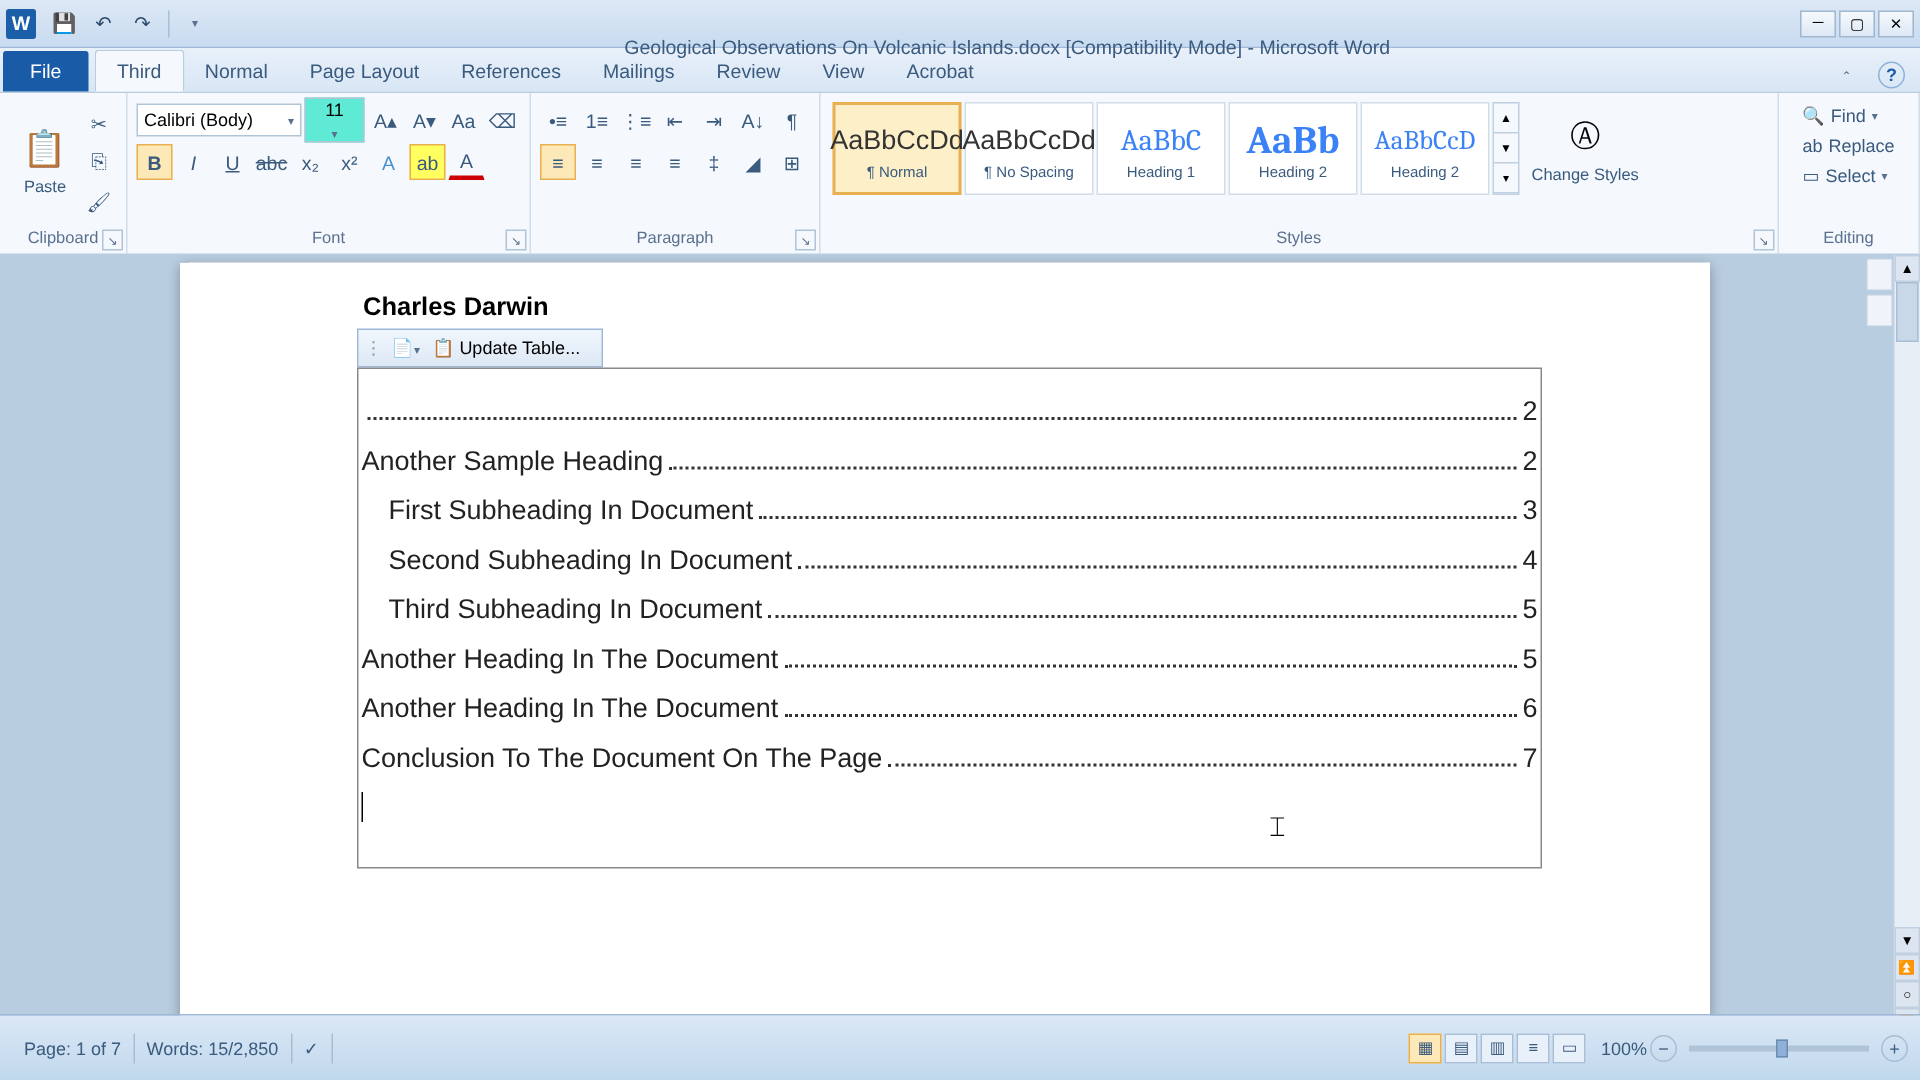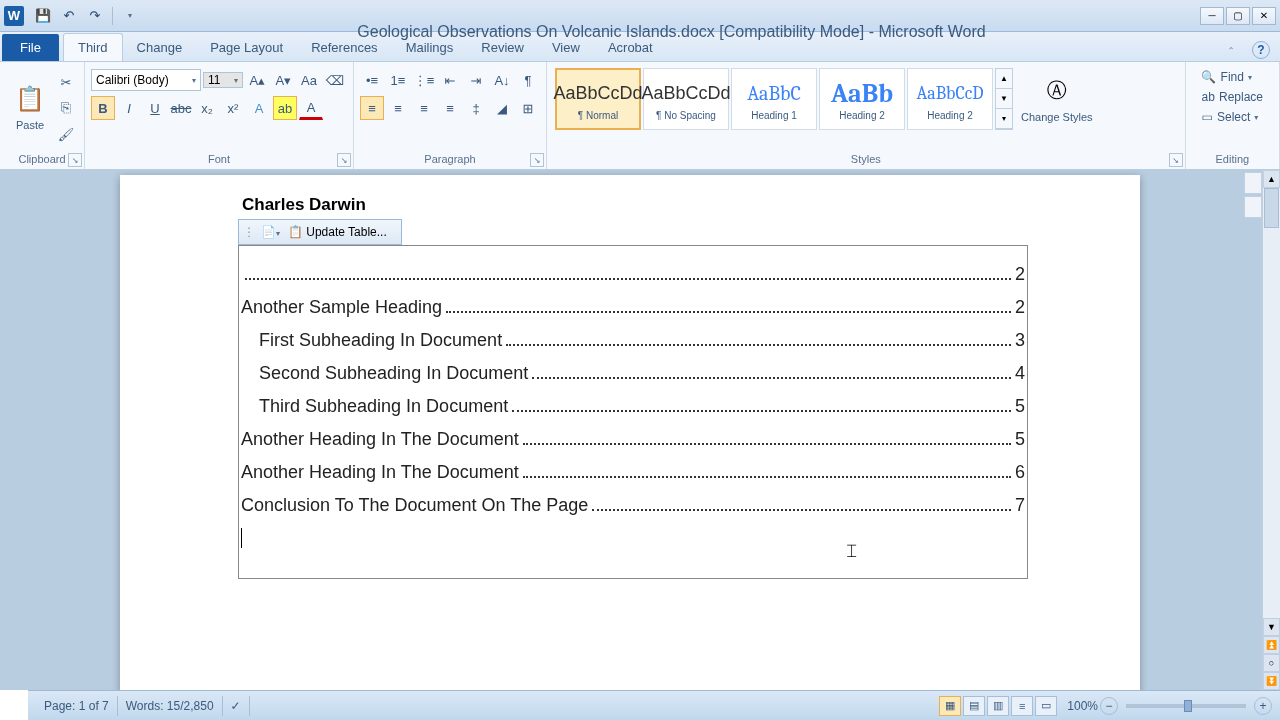--- a/index.html
+++ b/index.html
@@ -3,21 +3,21 @@
 <meta charset="utf-8">
 <style>
 * { margin: 0; padding: 0; box-sizing: border-box; font-family: 'Segoe UI', Tahoma, sans-serif; }
 body { background: #fff; width: 1280px; height: 720px; overflow: hidden; position: relative; }
 
 
 .title-bar { height: 32px; background: linear-gradient(#dde8f5, #c8dbf0); display: flex; align-items: center; padding: 0 4px; border-bottom: 1px solid #9db8d8; }
 .word-icon { width: 20px; height: 20px; background: #1b5fa8; color: #fff; font-weight: bold; font-size: 13px; display: flex; align-items: center; justify-content: center; border-radius: 2px; margin-right: 6px; }
 .qat-btn { width: 22px; height: 22px; display: flex; align-items: center; justify-content: center; margin: 0 2px; cursor: pointer; font-size: 13px; color: #2a4a6e; }
 .qat-sep { width: 1px; height: 18px; background: #a8bed6; margin: 0 4px; }
-.title-text { flex: 1; text-align: center; font-size: 16px; color: #3a5a7e; margin-top: 32px; }
+.title-text { flex: 1; text-align: center; font-size: 13px; color: #3a5a7e; margin-top: 32px; }
 .win-controls { display: flex; gap: 2px; }
 .win-btn { width: 24px; height: 18px; border: 1px solid #a0b8d0; background: linear-gradient(#f5f9fd,#dde8f5); display: flex; align-items: center; justify-content: center; font-size: 10px; cursor: pointer; }
 
 
 .ribbon-tabs { height: 30px; background: linear-gradient(#e8f0fa, #d8e6f5); display: flex; align-items: flex-end; padding-left: 2px; border-bottom: 1px solid #b8cde0; }
 .file-tab { background: #1a5ba8; color: #fff; padding: 6px 18px; font-size: 13px; cursor: pointer; border-radius: 2px 2px 0 0; margin-right: 4px; }
 .tab { padding: 6px 14px; font-size: 13px; color: #3a5a7e; cursor: pointer; }
 .tab.active { background: #f5f8fc; border: 1px solid #b8cde0; border-bottom: none; border-radius: 3px 3px 0 0; }
 .ribbon-right { margin-left: auto; display: flex; align-items: center; gap: 8px; padding-right: 10px; }
 .help-btn { color: #1a5ba8; font-weight: bold; border: 1px solid #8fb0d8; border-radius: 50%; width: 18px; height: 18px; display: flex; align-items: center; justify-content: center; font-size: 12px; cursor: pointer; }
@@ -30,21 +30,21 @@
 .group-launcher { position: absolute; right: 2px; bottom: 2px; width: 14px; height: 14px; border: 1px solid #b0c4d8; font-size: 8px; display: flex; align-items: center; justify-content: center; cursor: pointer; color: #5a7090; }
 
 .big-btn { display: flex; flex-direction: column; align-items: center; justify-content: center; padding: 4px 8px; cursor: pointer; height: 82px; }
 .big-btn .icon { width: 32px; height: 32px; display: flex; align-items: center; justify-content: center; font-size: 24px; }
 .big-btn .lbl { font-size: 11px; color: #3a5a7e; margin-top: 4px; }
 
 .small-btn { width: 24px; height: 24px; display: flex; align-items: center; justify-content: center; cursor: pointer; border: 1px solid transparent; font-size: 13px; color: #3a5a7e; }
 .small-btn.yellow { background: #fde8b8; border-color: #e8b050; }
 
 .font-name { width: 110px; height: 22px; border: 1px solid #b0c4d8; background: #fff; font-size: 12px; padding: 0 4px; display: flex; align-items: center; justify-content: space-between; }
-.font-size { width: 40px; height: 16px; border: 1px solid #b0c4d8; background: #e5e5e5; font-size: 12px; padding: 0 4px; display: flex; align-items: center; justify-content: space-between; }
+.font-size { width: 40px; height: 30px; border: 1px solid #b0c4d8; background: #5eead4; font-size: 12px; padding: 0 4px; display: flex; align-items: center; justify-content: space-between; flex-direction: column; }
 .dd-arrow { font-size: 8px; color: #5a7090; }
 
 .styles-gallery { display: flex; gap: 2px; align-items: center; padding: 2px; }
 .style-item { border: 1px solid #d0dce8; width: 86px; height: 62px; display: flex; flex-direction: column; align-items: center; justify-content: center; cursor: pointer; background: #fff; }
 .style-item.active { background: #fdefc8; border: 2px solid #e8b050; }
 .style-preview { font-size: 18px; color: #333; height: 32px; display: flex; align-items: center; }
 .style-preview.blue { color: #3b82f6; font-family: Cambria, serif; text-align: center; }
 .style-lbl { font-size: 10px; color: #3a5a7e; }
 .styles-scroll { display: flex; flex-direction: column; border: 1px solid #c0d0e0; }
 .styles-scroll div { width: 16px; height: 20px; border-bottom: 1px solid #c0d0e0; font-size: 8px; display: flex; align-items: center; justify-content: center; cursor: pointer; }
@@ -77,21 +77,21 @@
 
 
 .vscrollbar { width: 18px; background: #e8eef6; border-left: 1px solid #c0d0e0; display: flex; flex-direction: column; }
 .vscrollbar .sb-btn { height: 18px; background: #dde6f0; border: 1px solid #c0d0e0; font-size: 9px; display: flex; align-items: center; justify-content: center; cursor: pointer; }
 .vscrollbar .sb-track { flex: 1; position: relative; }
 .vscrollbar .sb-thumb { position: absolute; top: 0; left: 1px; right: 1px; height: 40px; background: #c8d8e8; border: 1px solid #a8bed6; }
 .side-tabs { width: 18px; position: absolute; right: 0; top: 170px; display: flex; flex-direction: column; }
 .side-tab { height: 22px; border: 1px solid #c0d0e0; background: #f0f4fa; margin-bottom: 2px; }
 
 
-.status-bar { position: absolute; bottom: 0; left: 0; right: 0; height: 30px; background: linear-gradient(#dbe8f6,#c0d8ec); border-top: 1px solid #9db8d8; display: flex; align-items: center; padding: 0 8px; font-size: 12px; color: #3a5a7e; margin-left: 28px; }
+.status-bar { position: absolute; bottom: 0; left: 0; right: 0; height: 44px; background: linear-gradient(#dbe8f6,#c0d8ec); border-top: 1px solid #9db8d8; display: flex; align-items: center; padding: 0 8px; font-size: 12px; color: #3a5a7e; }
 .status-item { padding: 0 8px; border-right: 1px solid #a8bed6; height: 20px; display: flex; align-items: center; }
 .status-right { margin-left: auto; display: flex; align-items: center; gap: 2px; }
 .view-btn { width: 22px; height: 20px; border: 1px solid #a8bed6; background: #e8f0fa; display: flex; align-items: center; justify-content: center; font-size: 11px; cursor: pointer; }
 .view-btn.active { background: #fde8b8; border-color: #e8b050; }
 .zoom-slider { width: 120px; height: 4px; background: #b0c4d8; margin: 0 6px; position: relative; }
 .zoom-slider .thumb { position: absolute; left: 58px; top: -4px; width: 8px; height: 12px; background: #8fb0d8; border: 1px solid #6a8db0; }
 .zoom-btn { width: 18px; height: 18px; border: 1px solid #a8bed6; border-radius: 50%; display: flex; align-items: center; justify-content: center; font-size: 12px; cursor: pointer; }
 </style>
 </head>
 <body>
@@ -109,21 +109,21 @@
   <div class="win-controls">
     <div class="win-btn">─</div>
     <div class="win-btn">▢</div>
     <div class="win-btn">✕</div>
   </div>
 </div>
 
 <div class="ribbon-tabs">
   <div class="file-tab">File</div>
   <div class="tab active">Third</div>
-  <div class="tab">Change</div>
+  <div class="tab">Normal</div>
   <div class="tab">Page Layout</div>
   <div class="tab">References</div>
   <div class="tab">Mailings</div>
   <div class="tab">Review</div>
   <div class="tab">View</div>
   <div class="tab">Acrobat</div>
   <div class="ribbon-right">
     <div class="qat-btn">
         <span class="dd-arrow">⌃</span>
       </div>

